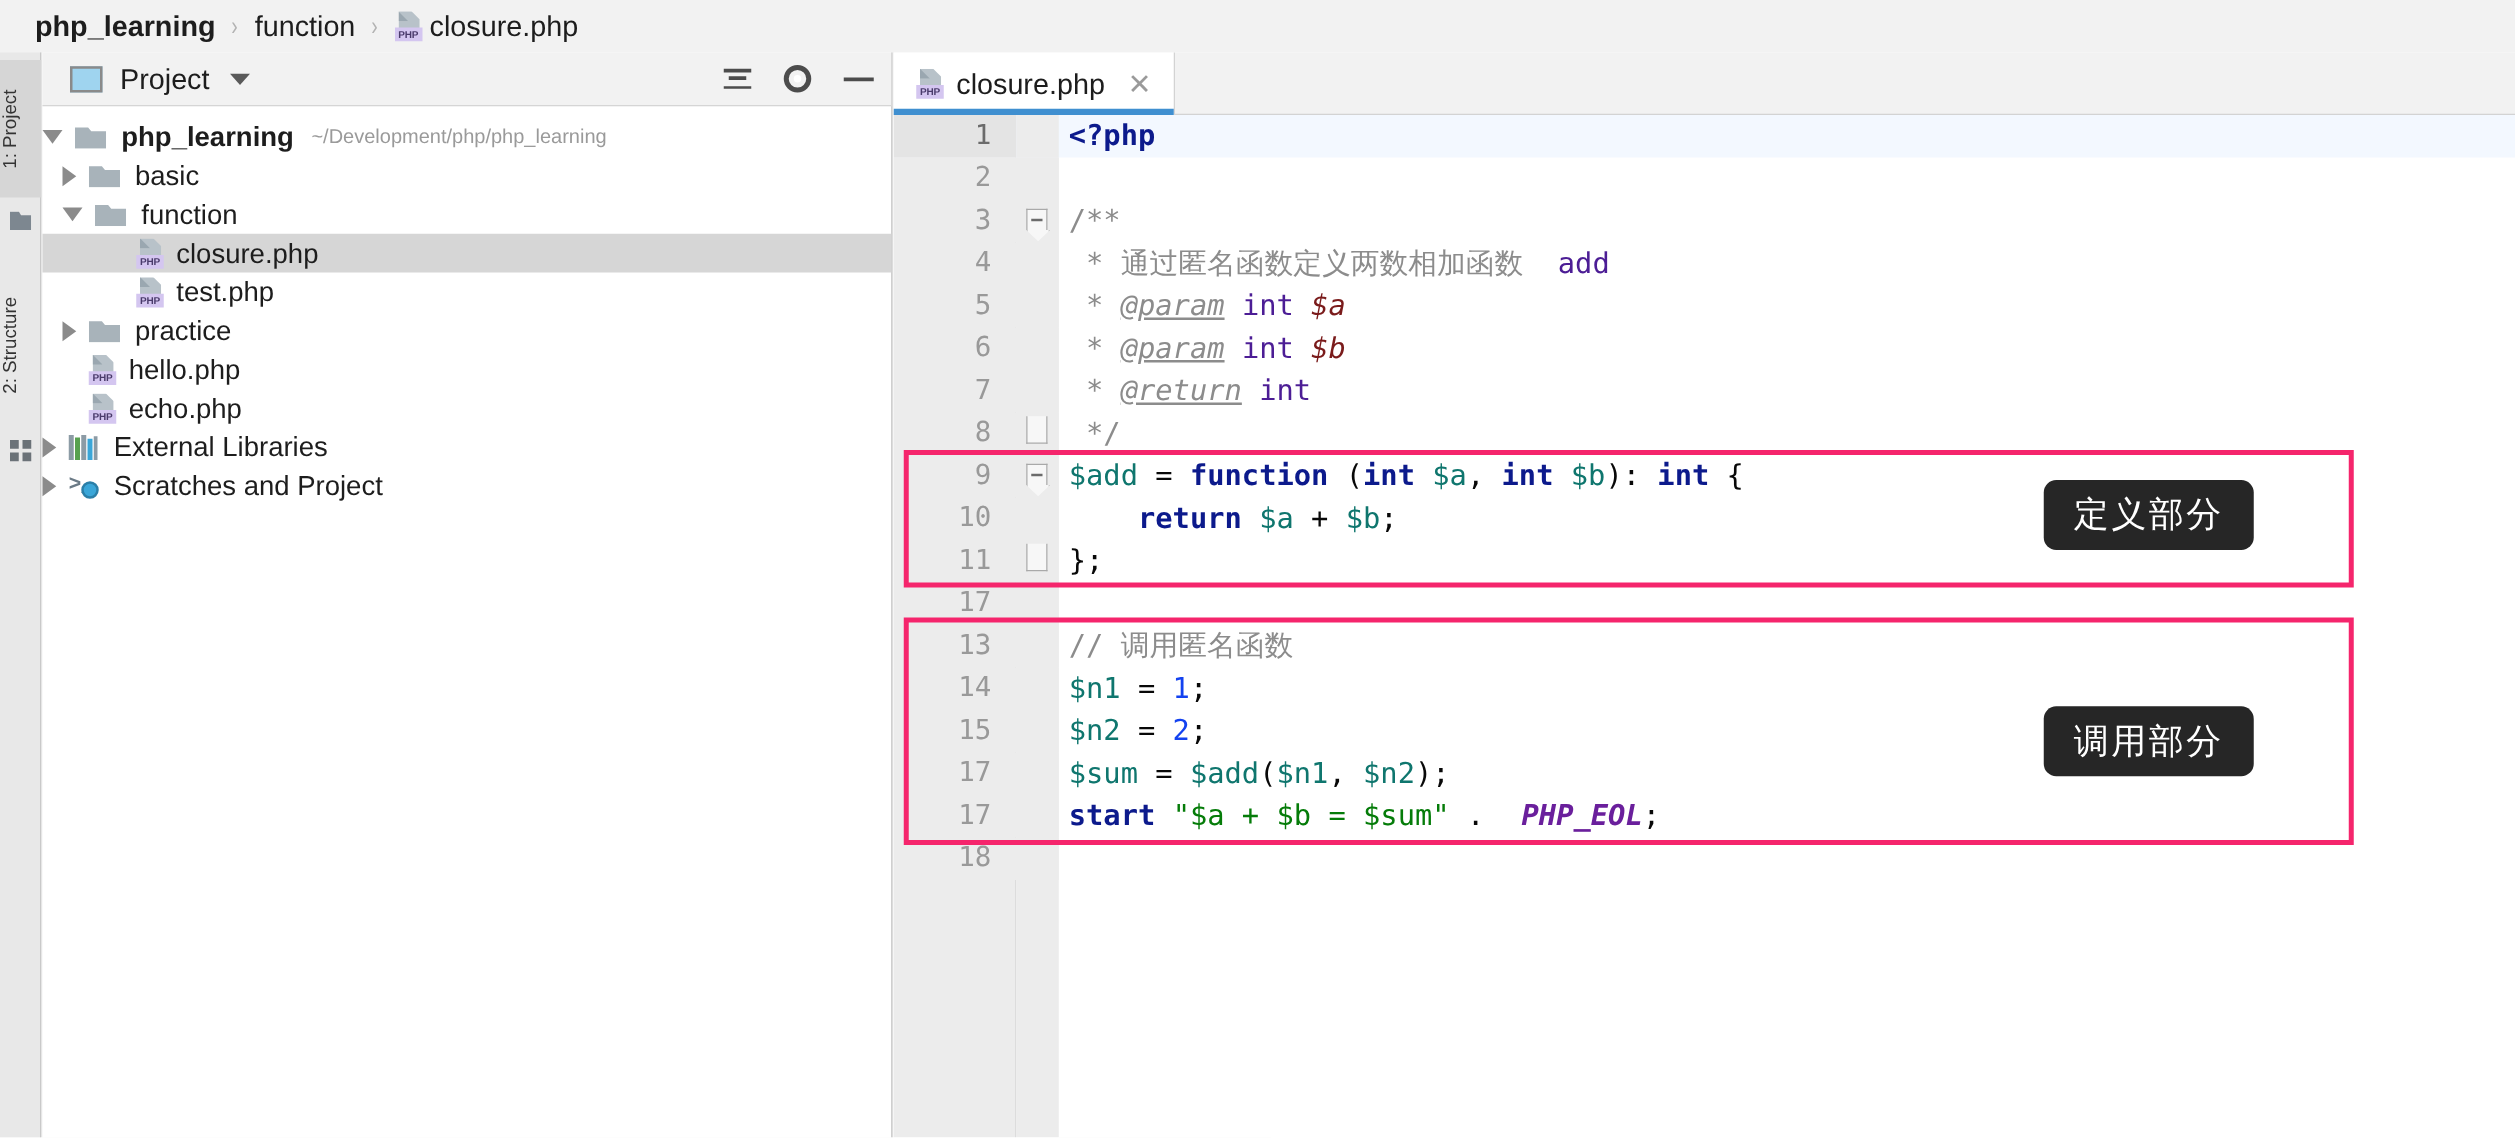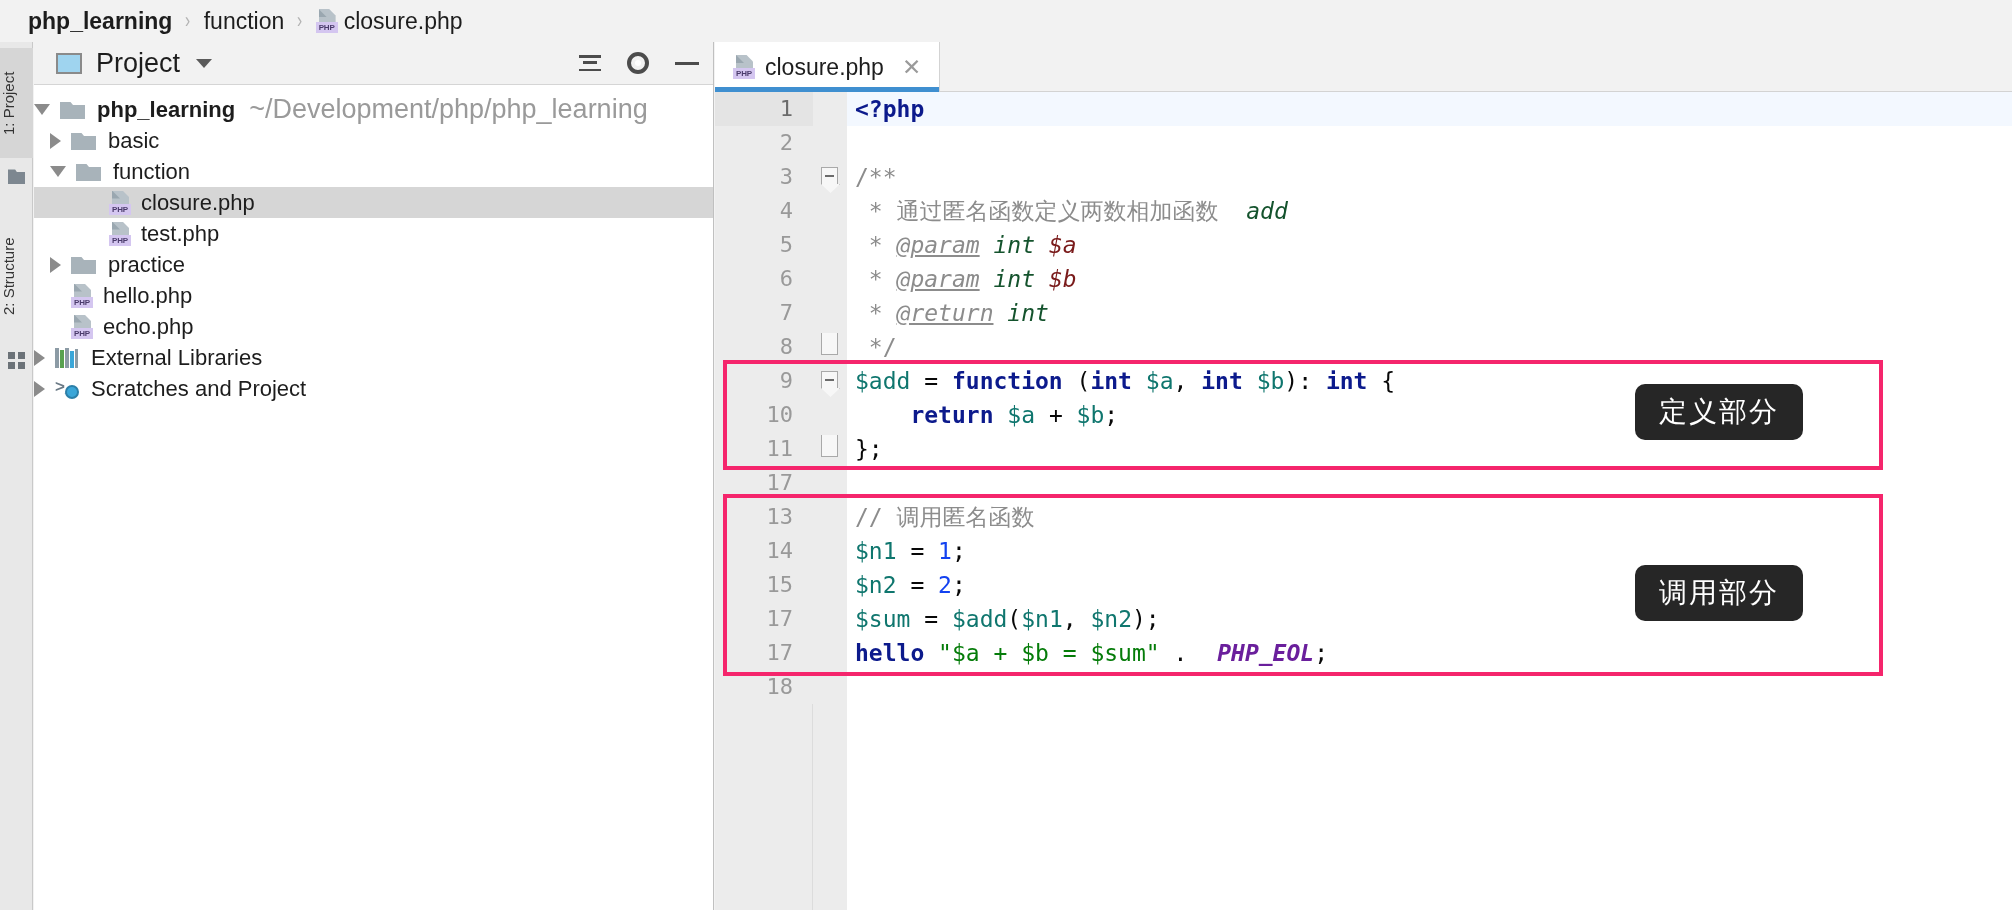--- a/index.html
+++ b/index.html
@@ -136,21 +136,21 @@
     align-items: center;
     padding-left: 22px;
   }
   .project-ico {
     width: 26px; height: 21px;
     border: 2px solid #8a8a8a;
     background: #9fd4ef;
     margin-right: 14px;
     flex: 0 0 auto;
   }
-  .project-title { font-size: 27px; color: #1d1d1d; }
+  .project-title { font-size: 23px; color: #1d1d1d; }
   .caret-down {
     width: 0; height: 0;
     border-left: 8px solid transparent;
     border-right: 8px solid transparent;
     border-top: 9px solid #5a5a5a;
     margin-left: 16px;
   }
   .hdr-actions {
     position: absolute;
     right: 14px; top: 0; bottom: 0;
@@ -229,21 +229,21 @@
   }
   .scratch-icon .dot {
     position: absolute; right: 0; bottom: 0;
     width: 14px; height: 14px; border-radius: 50%;
     background: #3aa6d8; border: 2px solid #2b7fa8;
   }
   .tree-row .php-icon { margin-right: 10px; }
   .node-label { font-size: 22px; }
   .node-label.bold { font-weight: bold; }
   .node-path {
-    font-size: 27px;
+    font-size: 16px;
     color: #9a9a9a;
     margin-left: 14px;
   }
   .ind-1 { padding-left: 16px; }
   .ind-2 { padding-left: 54px; }
 
   
   .editor-area {
     position: absolute;
     left: 715px; top: 42px;
@@ -361,21 +361,21 @@
     color: #080808;
   }
 
   
   .t-kw   { color: #0c1a8c; font-weight: bold; }
   .t-var  { color: #0f766e; }
   .t-num  { color: #1342f0; }
   .t-str  { color: #057c09; }
   .t-cmt  { color: #8c8c8c; }
   .t-tag  { color: #8c8c8c; font-style: italic; text-decoration: underline; }
-  .t-doc-type { color: #14532d; font-style: italic; }
+  .t-doc-type { color: #4c1d95; }
   .t-doc-var  { color: #7a1b1b; font-style: italic; }
   .t-const{ color: #6a1f9c; font-style: italic; font-weight: bold; margin-left: 16px; }
   .t-op   { color: #080808; }
 
   
   .anno-box {
     position: absolute;
     border: 4px solid #f5256c;
     pointer-events: none;
   }
@@ -606,21 +606,21 @@
             <span class="code-text"><span class="t-var">$n2</span><span class="t-op"> = </span><span class="t-num">2</span><span class="t-op">;</span></span>
           </div>
           <div class="line">
             <span class="ln-num">17</span>
             <span class="fold-cell"></span>
             <span class="code-text"><span class="t-var">$sum</span><span class="t-op"> = </span><span class="t-var">$add</span><span class="t-op">(</span><span class="t-var">$n1</span><span class="t-op">, </span><span class="t-var">$n2</span><span class="t-op">);</span></span>
           </div>
           <div class="line">
             <span class="ln-num">17</span>
             <span class="fold-cell"></span>
-            <span class="code-text"><span class="t-kw">hello</span><span class="t-op"> </span><span class="t-str">"$a + $b = $sum"</span><span class="t-op"> . </span><span class="t-const">PHP_EOL</span><span class="t-op">;</span></span>
+            <span class="code-text"><span class="t-kw">start</span><span class="t-op"> </span><span class="t-str">"$a + $b = $sum"</span><span class="t-op"> . </span><span class="t-const">PHP_EOL</span><span class="t-op">;</span></span>
           </div>
           <div class="line">
             <span class="ln-num">18</span>
             <span class="fold-cell"></span>
             <span class="code-text"></span>
           </div>
         </div>
 
       <div class="anno-box" id="anno-box-1" style="left: 8px; top: 268px; width: 1160px; height: 110px;"></div>
       <div class="anno-label" id="anno-label-1" style="left: 920px; top: 292.4px;">定义部分</div>

